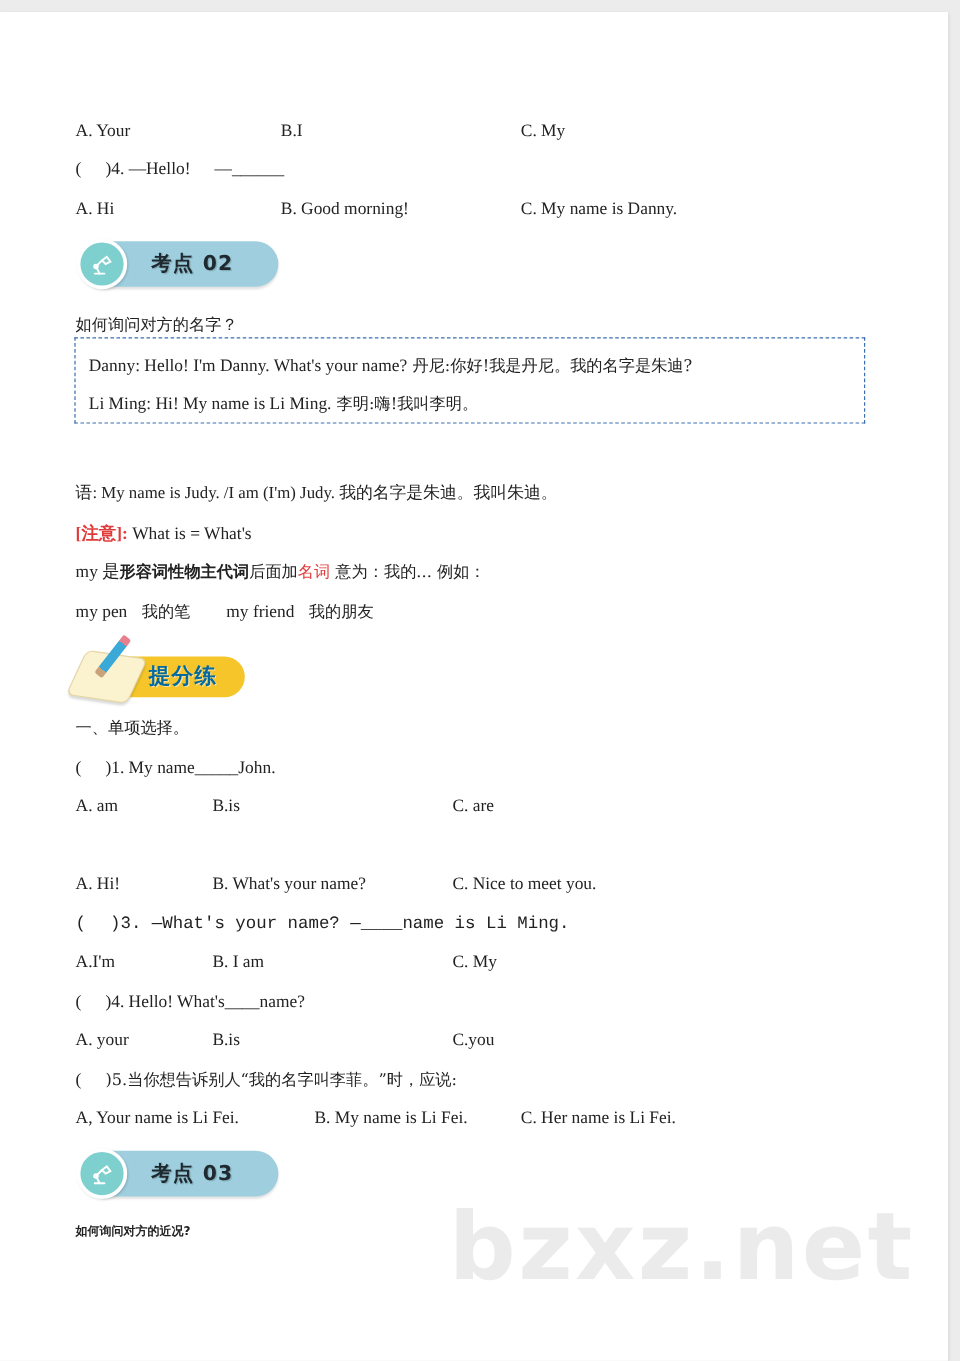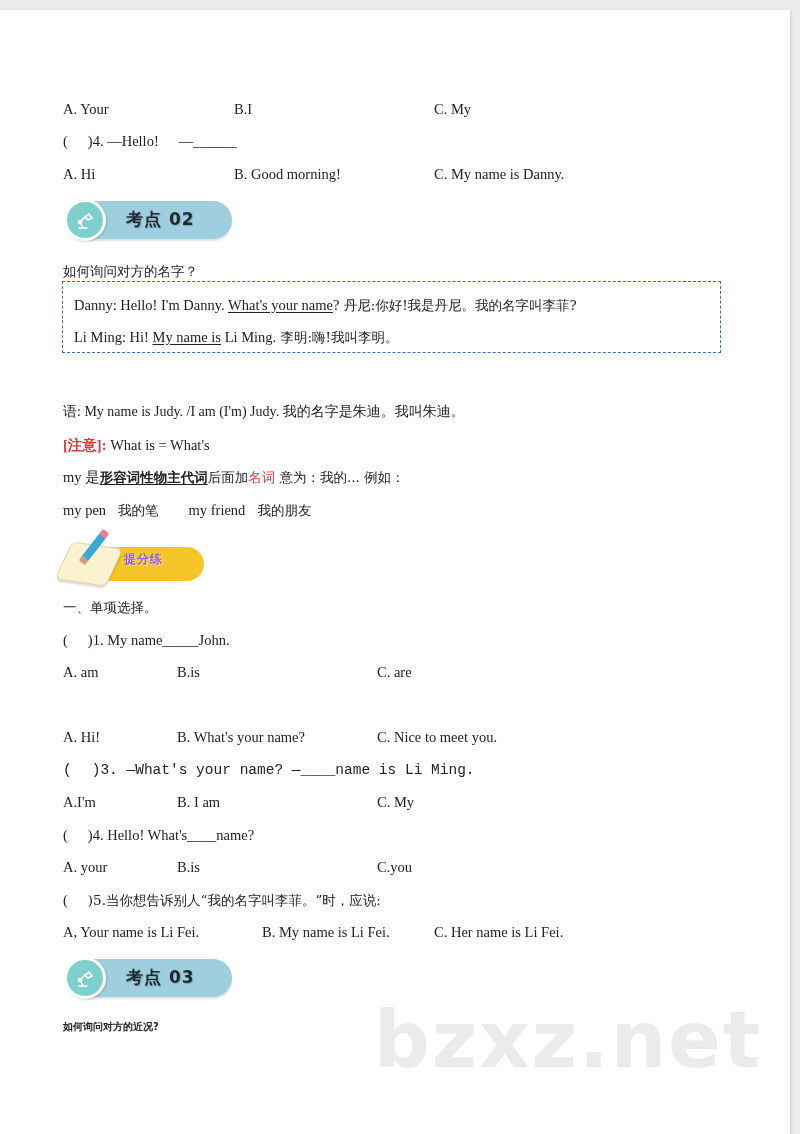--- a/index.html
+++ b/index.html
@@ -17,21 +17,21 @@
       background: #ffffff;
       box-shadow: 1px 1px 3px rgba(0,0,0,0.12);
     }
     .line {
       position: absolute;
       font-size: 14.5px;
       line-height: 18px;
       white-space: nowrap;
     }
     .opt { position: absolute; font-size: 14.5px; line-height: 18px; white-space: nowrap; }
-    .u { text-decoration: underline; text-underline-offset: 2px; }
+    .u { text-underline-offset: 2px; }
     .b { font-weight: bold; }
     .red { color: #e03a3a; }
     .redb { color: #e03a3a; font-weight: bold; }
     .cn { font-family: "DejaVu Serif", serif; font-size: 13.5px; }
 
     
     .badge {
       position: absolute;
       width: 170px; height: 42px;
     }
@@ -62,21 +62,21 @@
     .badge2 { position: absolute; width: 150px; height: 64px; }
     .badge2 .pill {
       position: absolute; left: 44px; top: 22px;
       width: 100px; height: 34px;
       background: #f5c52a;
       border-radius: 0 18px 18px 0;
     }
     .badge2 .label {
       position: absolute; left: 64px; top: 26px;
       font-family: Liberation Mono, monospace; font-weight: bold;
-      font-size: 12px; color: #8b5cf6; letter-spacing: 1px;
+      font-size: 18px; color: #0369a1; letter-spacing: 1px;
       text-shadow: 1px 1px 0 rgba(255,255,255,0.5);
     }
     .badge2 .pad {
       position: absolute; left: 2px; top: 20px;
       width: 54px; height: 38px;
       background: #fbf2cf;
       border: 1px solid #e5d6a4;
       border-radius: 6px;
       transform: skewX(-18deg) rotate(8deg);
       box-shadow: 1px 2px 2px rgba(0,0,0,0.15);
@@ -130,21 +130,21 @@
           <circle cx="6" cy="13" r="1.5"></circle>
       </svg>
     </div>
     <div class="label">考点 02</div>
   </div>
 
   <div class="line cn" style="left:63px; top:252px;">如何询问对方的名字？</div>
 
   <div class="dialog-box"></div>
   <div class="line" style="left:74px; top:286px;">
-    <span>Danny: Hello! I'm Danny. </span><span class="u">What's your name</span><span>?</span><span class="cn"> 丹尼:你好!我是丹尼。我的名字叫李菲?</span>
+    <span>Danny: Hello! I'm Danny. </span><span class="u">What's your name</span><span>?</span><span class="cn"> 丹尼:你好!我是丹尼。我的名字是朱迪?</span>
   </div>
   <div class="line" style="left:74px; top:318px;">
     <span>Li Ming: Hi! </span><span class="u">My name is</span><span> Li Ming.</span><span class="cn">  李明:嗨!我叫李明。</span>
   </div>
 
   <div class="line" style="left:63px; top:393px; font-size:14px;">语: My name is Judy. /I am (I'm) Judy.  我的名字是朱迪。我叫朱迪。</div>
 
   <div class="line" style="left:63px; top:426px;">
     <span class="redb">[注意]:</span><span> What is = What's</span>
   </div>

